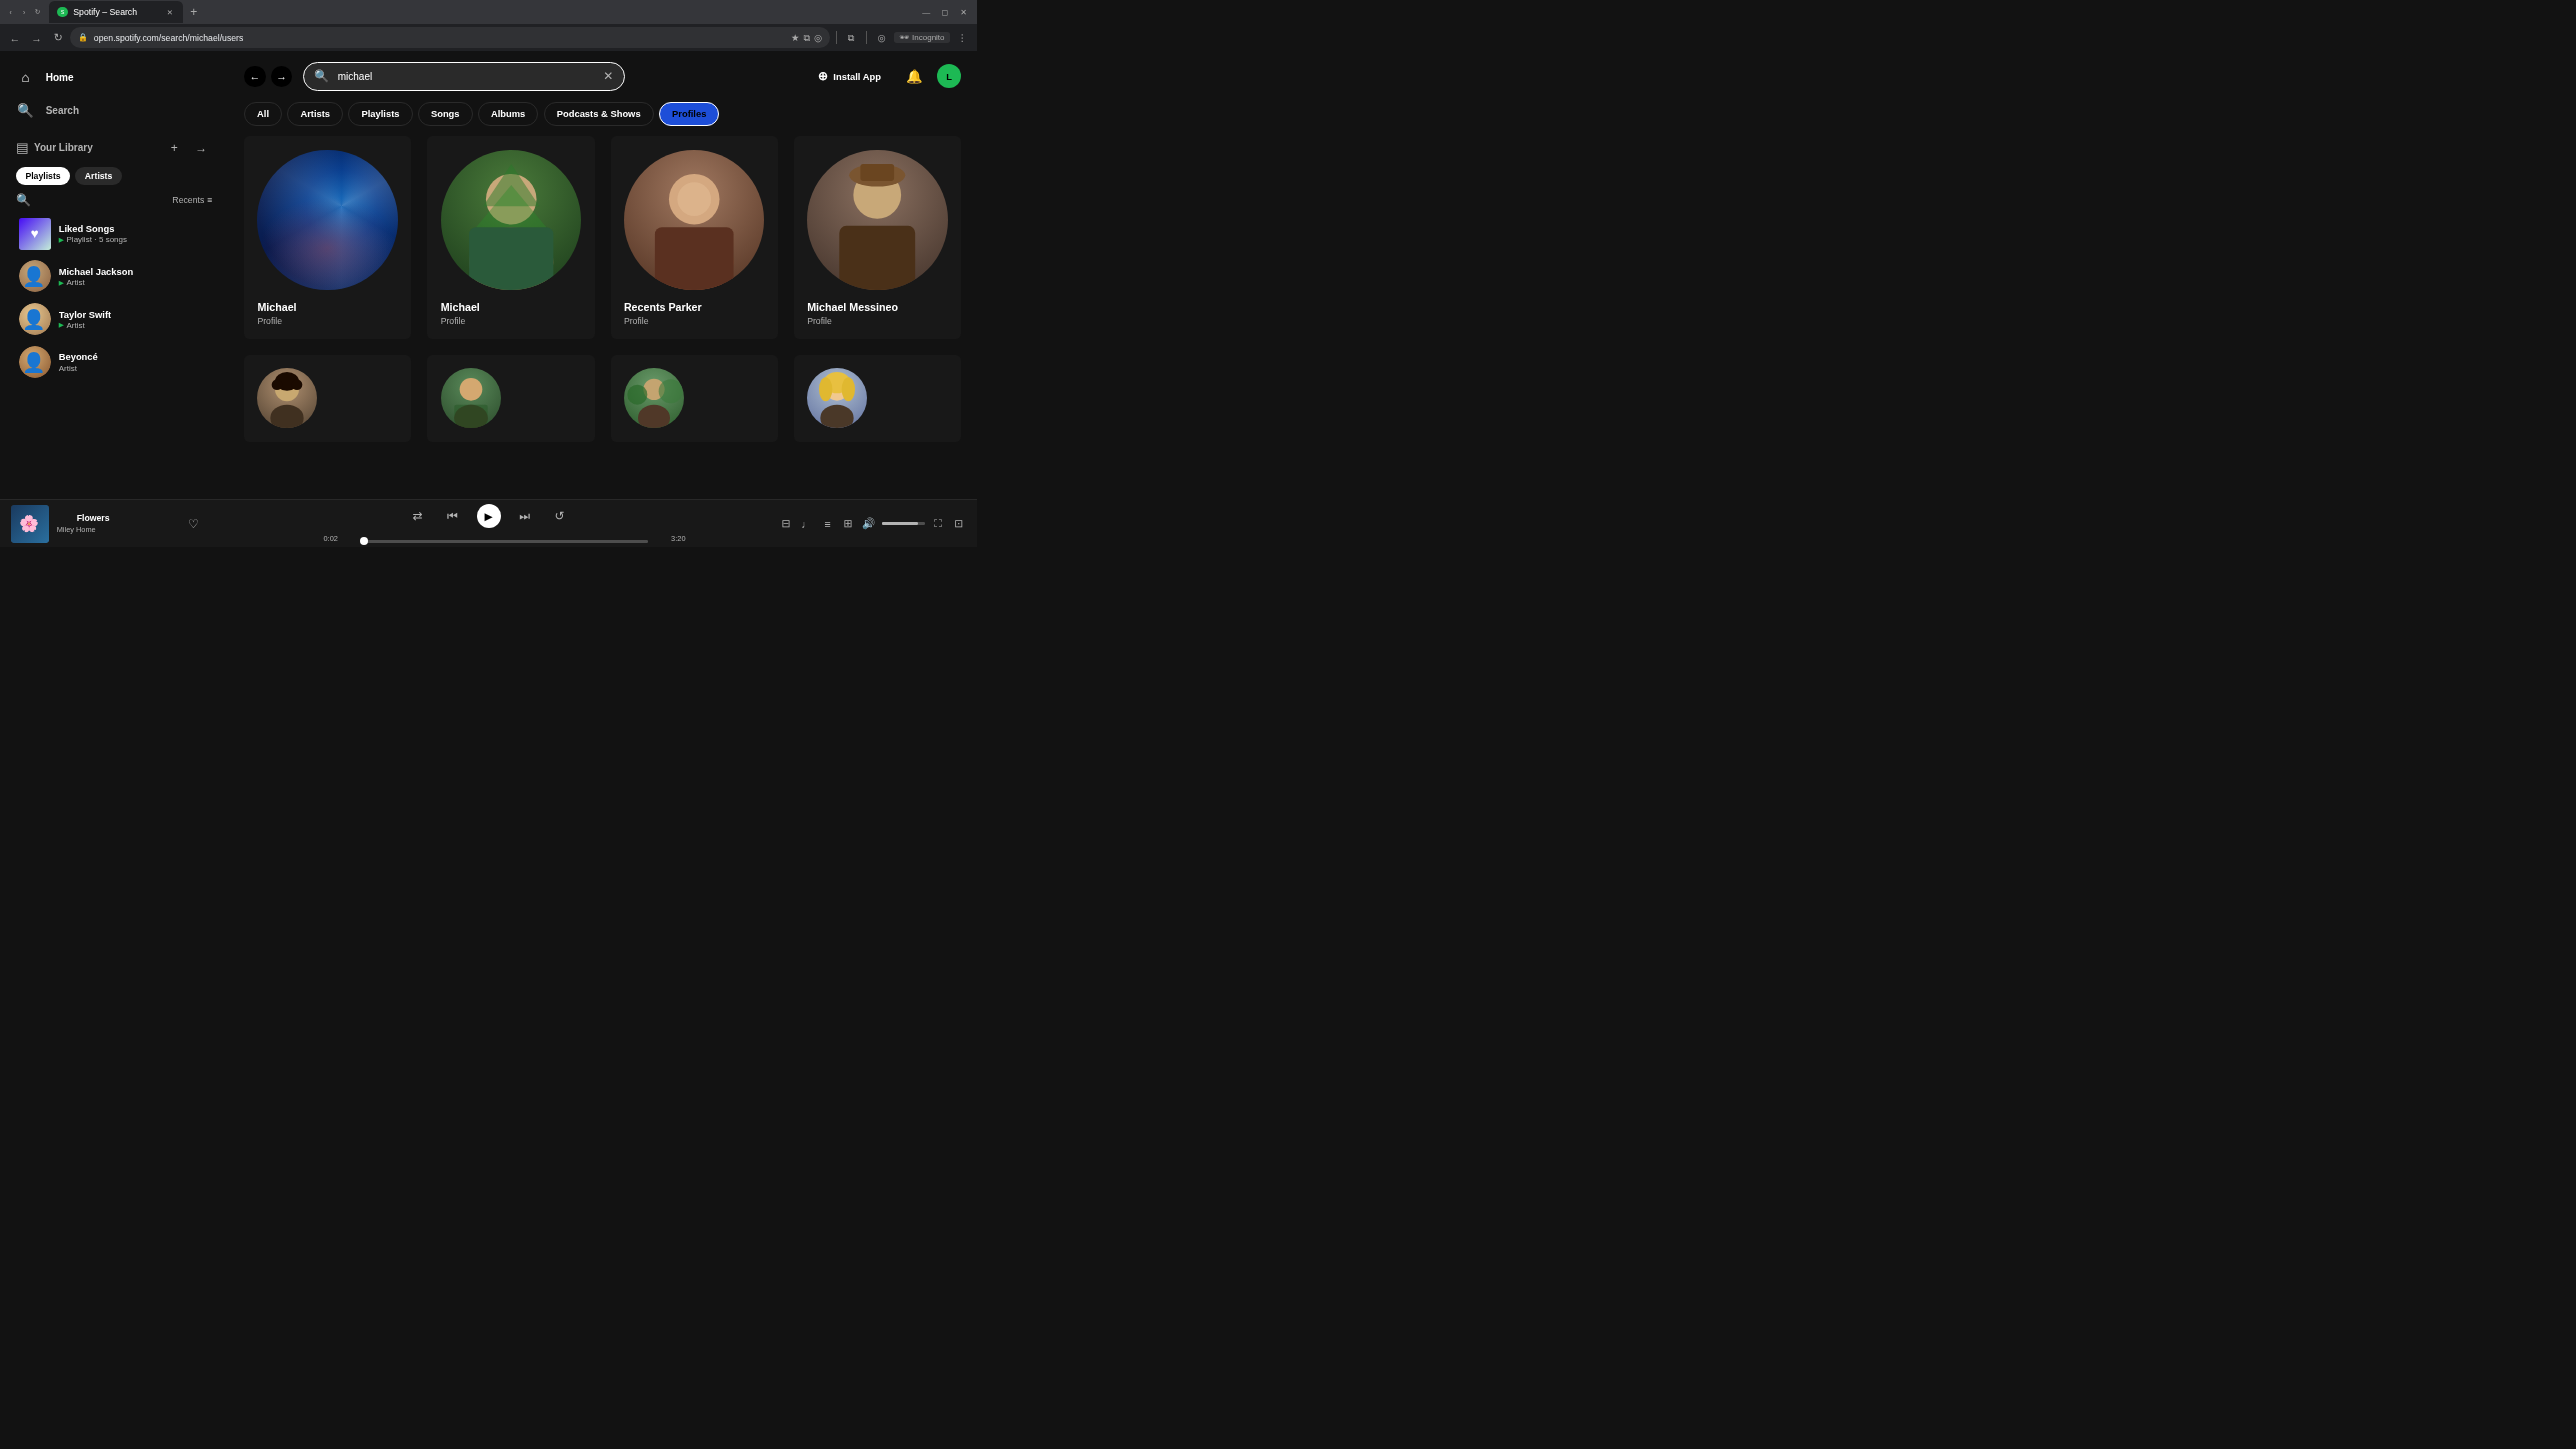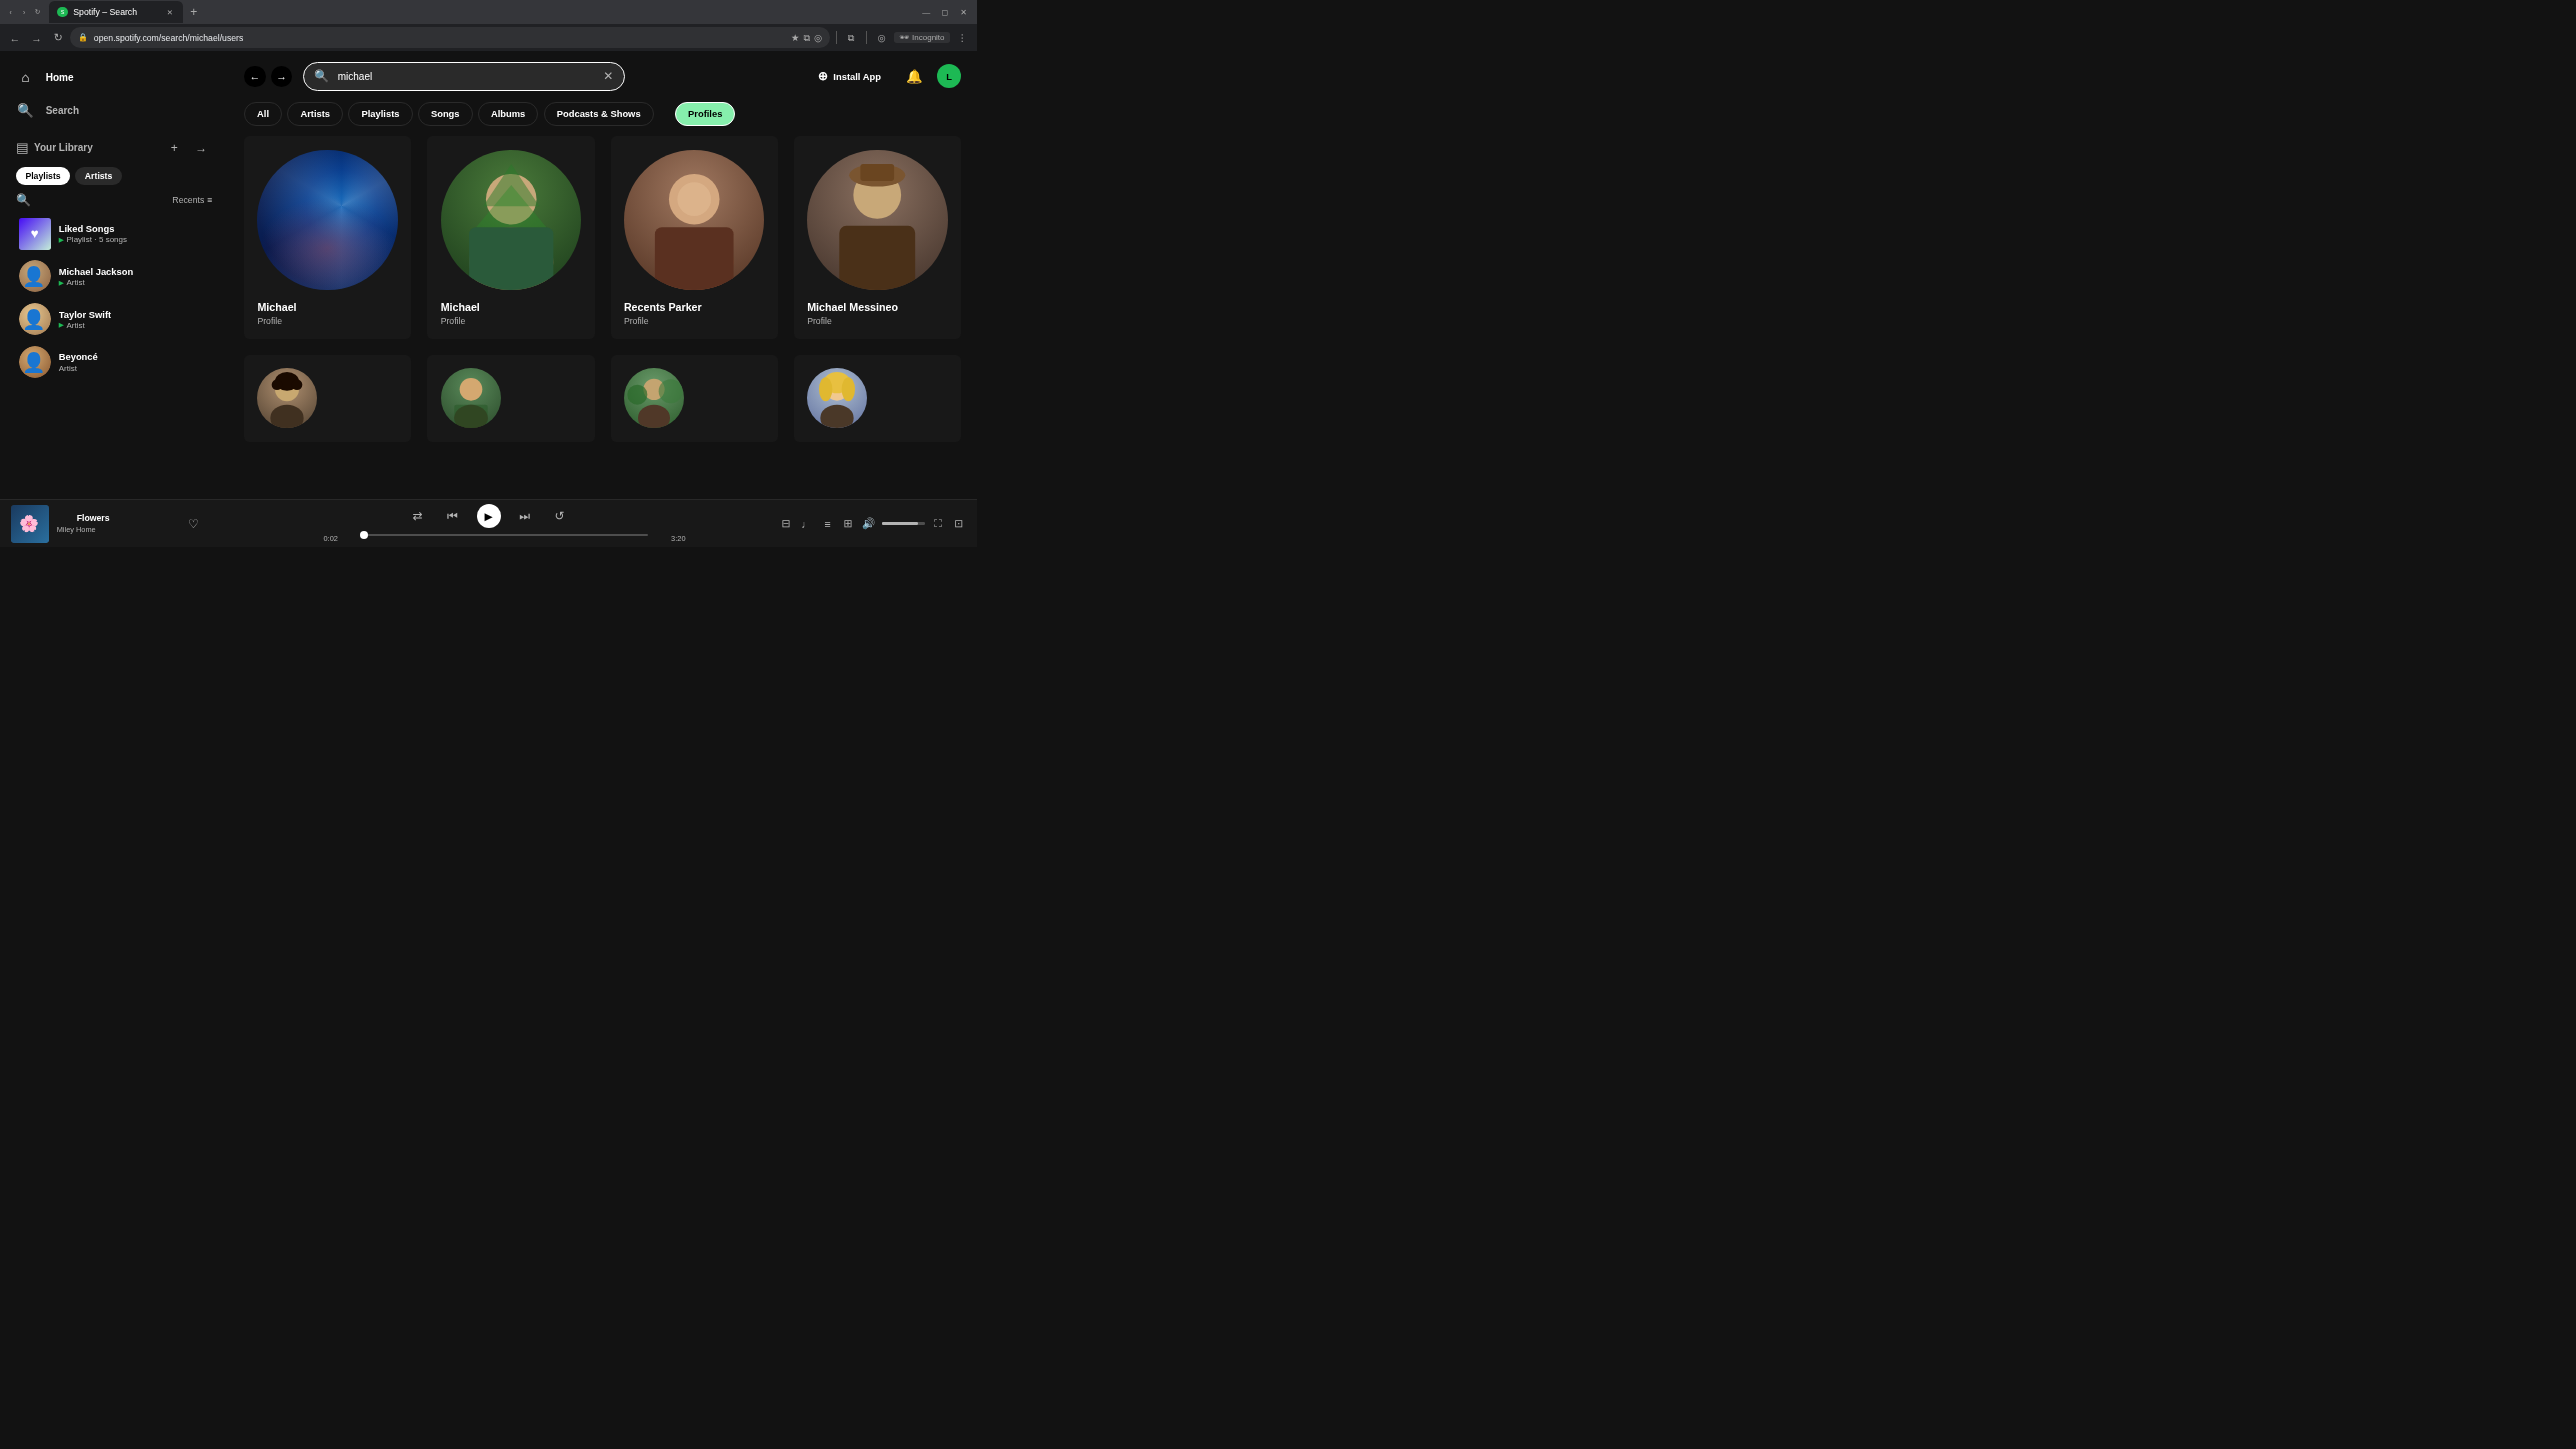--- a/index.html
+++ b/index.html
@@ -472,21 +472,21 @@
       padding: 5.4px 12px;
       border-radius: 13.4px;
       border: 0.7px solid #2a2a2a;
       font-size: 9.4px;
       font-weight: 600;
       color: #fff;
       cursor: pointer;
       white-space: nowrap;
       background: transparent;
     }
-    .filter-tab.active { background: #86efac; color: #000; border-color: #fff; margin-left: 16px; }
+    .filter-tab.active { background: #1d4ed8; color: #000; border-color: #fff; }
 
     
     .results-area {
       flex: 1;
       overflow-y: auto;
       padding: 0 16px;
     }
     .results-area::-webkit-scrollbar { width: 4px; }
     .results-area::-webkit-scrollbar-track { background: transparent; }
     .results-area::-webkit-scrollbar-thumb { background: #555; border-radius: 2px; }
@@ -608,21 +608,21 @@
       display: flex;
       align-items: center;
       justify-content: center;
       font-size: 10.7px;
       color: #000;
       cursor: pointer;
     }
 
     .progress-bar-row {
       display: flex;
-      align-items: flex-start;
+      align-items: flex-end;
       gap: 16px;
       width: 100%;
       max-width: 362px;
       margin-left: 32px;
     }
     .time-label {
       font-size: 7.4px;
       color: #b3b3b3;
       width: 21.5px;
     }

